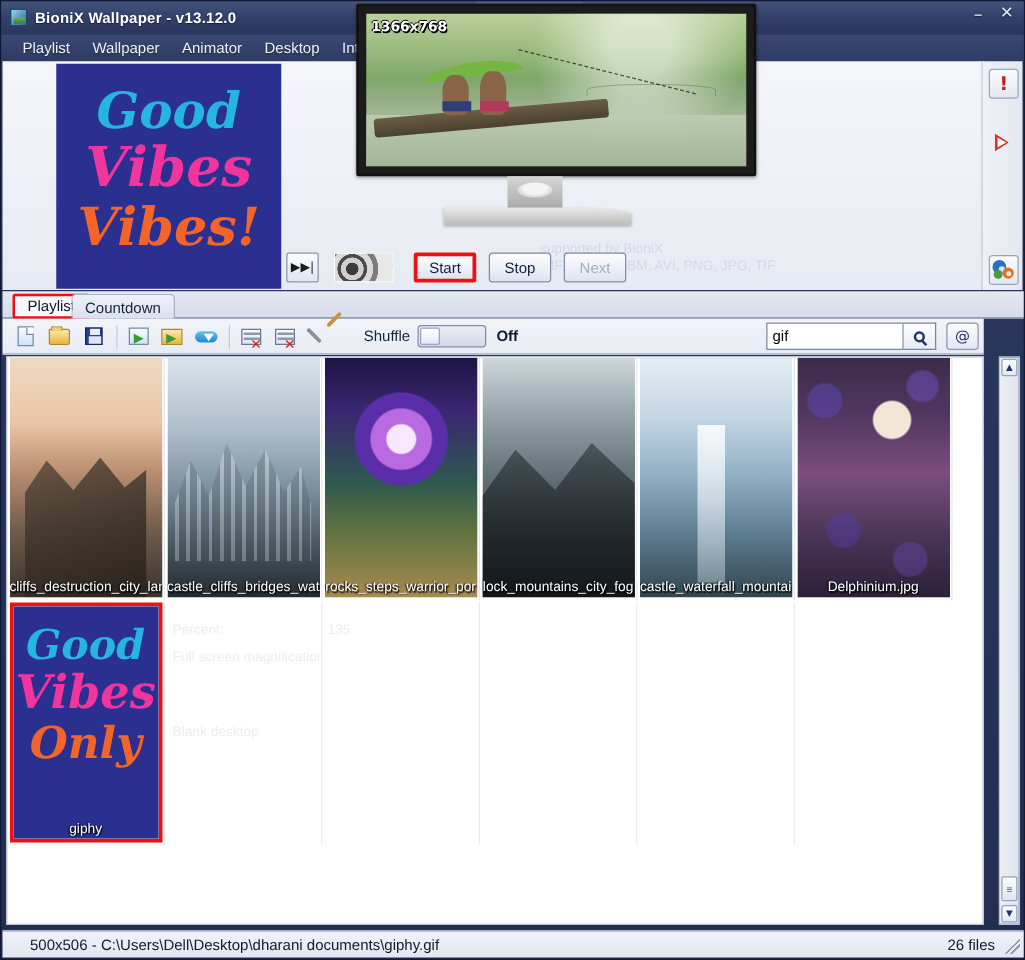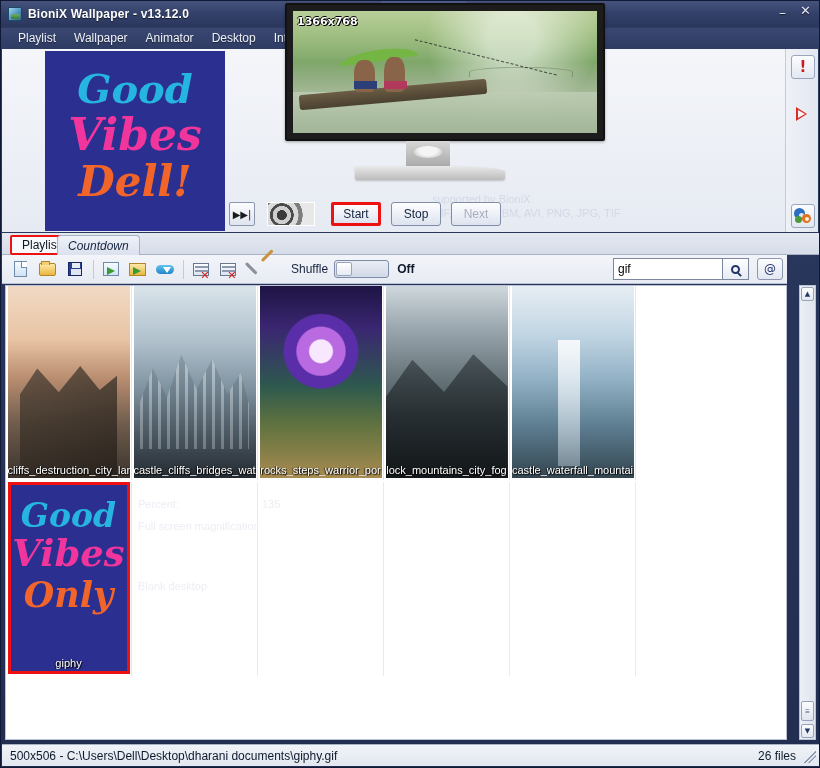--- a/index.html
+++ b/index.html
@@ -229,21 +229,21 @@
     display: flex; align-items: center; font-size: 12px; color: #16243d;
     border: 1px solid #a8b2c6; border-bottom: none;
     border-radius: 4px 4px 0 0;
     background: linear-gradient(180deg,#eef1f7,#dbe1ee);
   }
   .tab.active {
     background: #f6f8fc; color: #0d1726;
   }
   .tab.hl { border: 2px solid #ee1111; border-radius: 2px; }
   #tab-playlist { left: 8px; }
-  #tab-countdown { left: 55px; font-style: italic; }
+  #tab-countdown { left: 55px; }
 
   
   .toolbar {
     position: absolute; left: 1px; top: 254px; width: 785px; height: 29px;
     background: linear-gradient(180deg,#f2f4f9 0%, #e7ebf3 100%);
     border-bottom: 1px solid #b9c1d2;
     display: flex; align-items: center; padding-left: 6px;
   }
   .tbtn {
     width: 25px; height: 23px; margin-right: 2px;
@@ -427,21 +427,21 @@
     font-size: 8px; color: #4a5570;
   }
 
   
   .statusbar {
     position: absolute; left: 1px; bottom: 1px; width: 818px; height: 22px;
     background: linear-gradient(180deg,#f0f3f8,#e2e7f0);
     border-top: 1px solid #aab3c6;
     display: flex; align-items: center;
   }
-  .status-left { font-size: 12px; color: #0f1a2c; margin-left: 8px; white-space: nowrap;}
+  .status-left { font-size: 12px; color: #0f1a2c; margin-left: 22px; white-space: nowrap;}
   .status-right { position: absolute; right: 24px; font-size: 12px; color: #0f1a2c; }
   .resize-grip {
     position: absolute; right: 4px; bottom: 3px; width: 12px; height: 12px;
     background: linear-gradient(135deg, transparent 48%, #8b96ad 49% 56%, transparent 57%),
                 linear-gradient(135deg, transparent 66%, #8b96ad 67% 74%, transparent 75%);
   }
 </style>
 </head>
 <body>
 
@@ -470,21 +470,21 @@
   </div>
 
   <div class="preview-zone">
     <div class="ghost" style="left:430px; top:144px;">supported by BioniX</div>
     <div class="ghost" style="left:430px; top:158px;">GIF, MP4, WEBM, AVI, PNG, JPG, TIF</div>
   </div>
 
   <div class="wp-preview">
     <div class="g1">Good</div>
     <div class="g2">Vibes</div>
-    <div class="g3">Dell!</div>
+    <div class="g3">Vibes!</div>
   </div>
 
   <div class="monitor-wrap">
     <div class="monitor">
       <div class="screen">
         <div class="res-badge">1366x768</div>
         <div class="bridge"></div>
         <div class="water"></div>
         <div class="trunk"></div>
         <div class="umbrella"></div>
@@ -596,20 +596,26 @@
           <div class="art-lock"></div>
           <div class="cap">lock_mountains_city_fog</div>
         </div>
       </div>
       <div class="cell">
         <div class="thumb">
           <div class="art-waterfall"></div>
           <div class="cap">castle_waterfall_mountai</div>
         </div>
       </div>
+      <div class="cell">
+        <div class="thumb">
+          <div class="art-delphinium"></div>
+          <div class="cap">Delphinium.jpg</div>
+        </div>
+      </div>
     </div>
 
     <div class="row r2">
       <div class="cell selected">
         <div class="thumb">
           <div class="art-giphy">
             <div class="gt t1">Good</div>
             <div class="gt t2">Vibes</div>
             <div class="gt t3">Only</div>
           </div>

